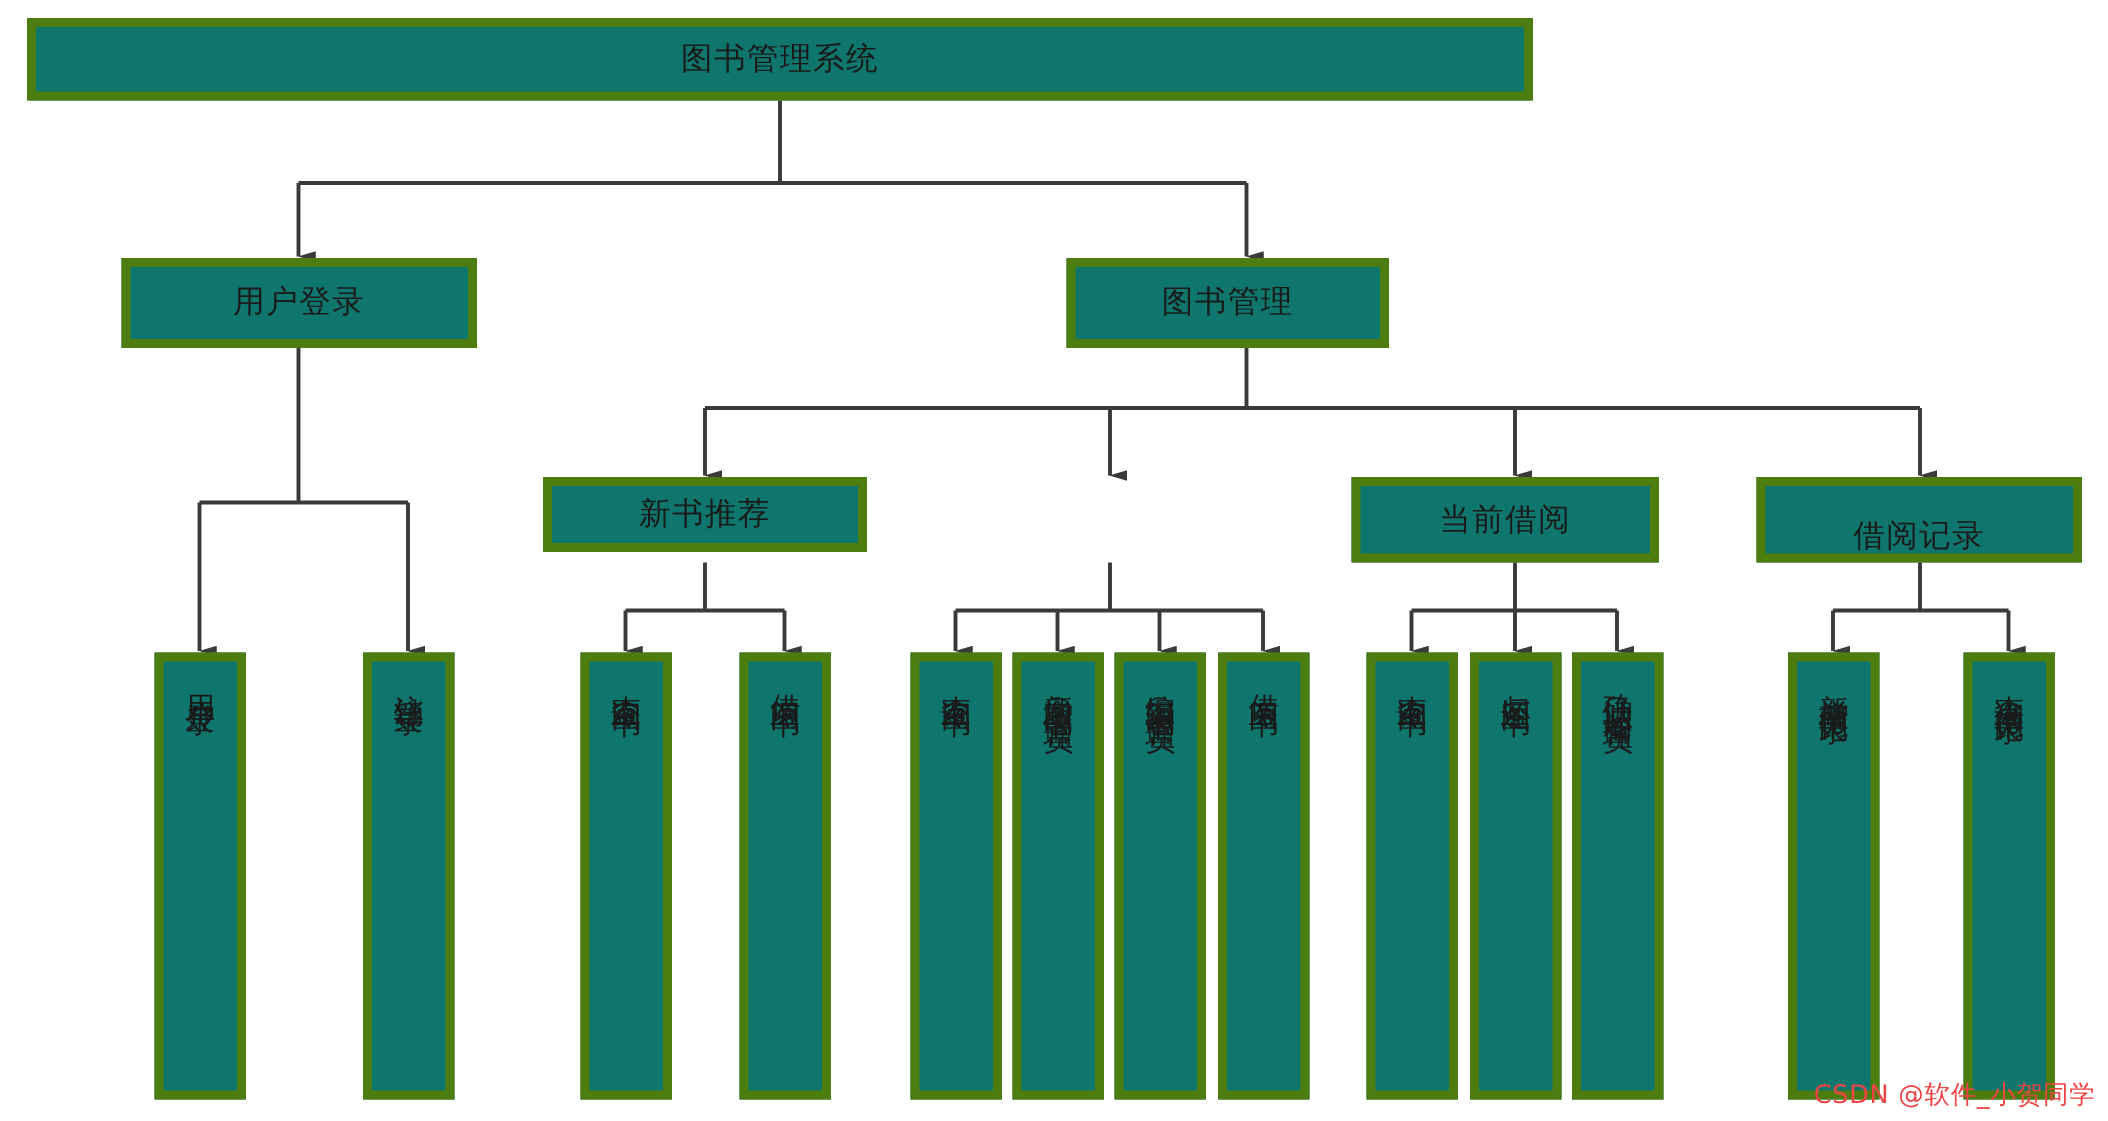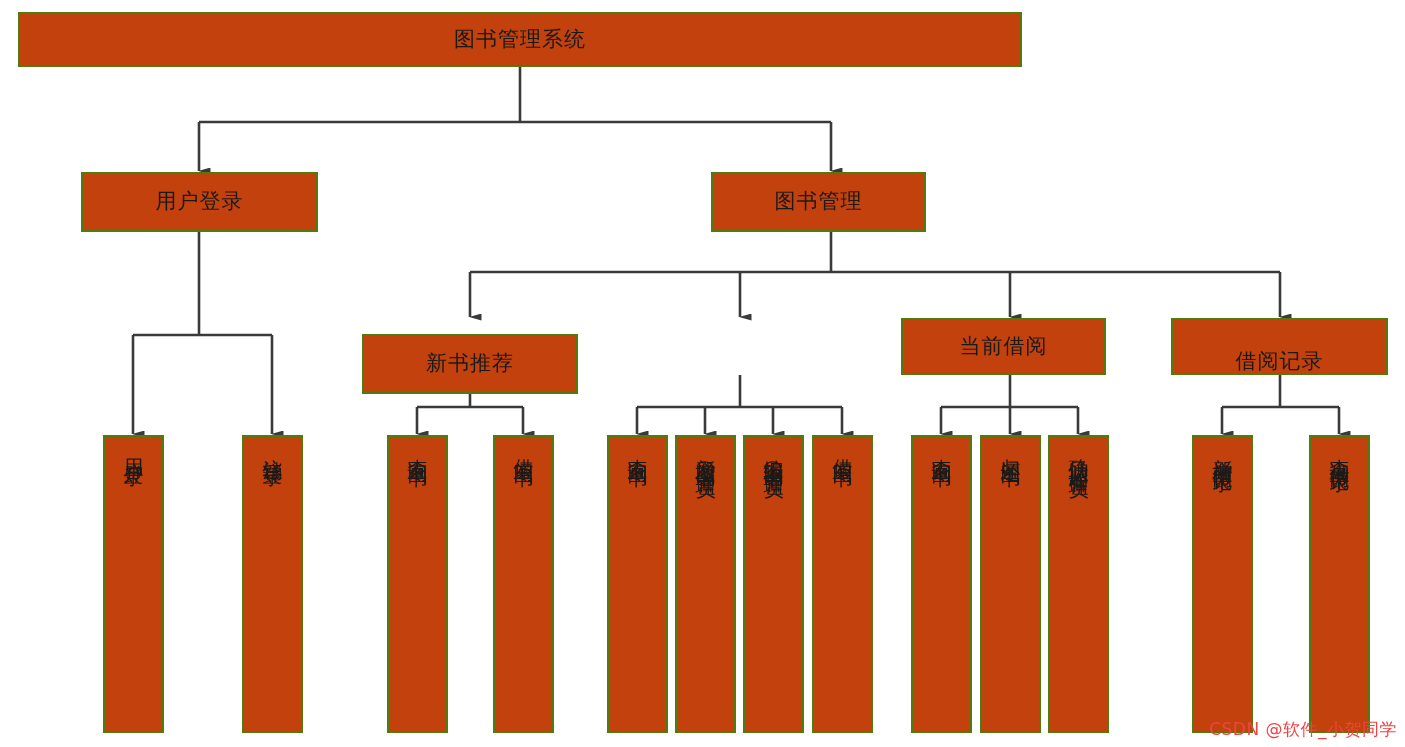--- a/index.html
+++ b/index.html
@@ -22,22 +22,22 @@
     position: absolute;
     left: 0;
     top: 0;
     width: 1405px;
     height: 747px;
     pointer-events: none;
   }
   .node {
     position: absolute;
     box-sizing: border-box;
-    border: 2px solid #4d7c0f;
-    background: #c2410c;
+    border: 6px solid #4d7c0f;
+    background: #0f766e;
     display: flex;
     align-items: center;
     justify-content: center;
     color: #1a1a1a;
   }
   .node.horizontal {
     font-size: 21px;
     line-height: 1.1;
     letter-spacing: 1px;
   }
@@ -134,21 +134,21 @@
     <span>图书管理系统</span>
   </div>
 
   <div class="node horizontal" style="left:81px; top:172px; width:237px; height:60px;">
     <span>用户登录</span>
   </div>
   <div class="node horizontal" style="left:711px; top:172px; width:215px; height:60px;">
     <span>图书管理</span>
   </div>
 
-  <div class="node horizontal" style="left:362px; top:318px; width:216px; height:60px;margin-top:16px;">
+  <div class="node horizontal" style="left:362px; top:318px; width:216px; height:50px;">
     <span>新书推荐</span>
   </div>
   <div class="node horizontal" style="left:901px; top:318px; width:205px; height:57px;">
     <span>当前借阅</span>
   </div>
   <div class="node horizontal" style="left:1171px; top:318px; width:217px; height:57px;align-items:flex-end;">
     <span>借阅记录</span>
   </div>
 
   <div class="node vertical" style="left:103px; top:435px; width:61px; height:298px;">

